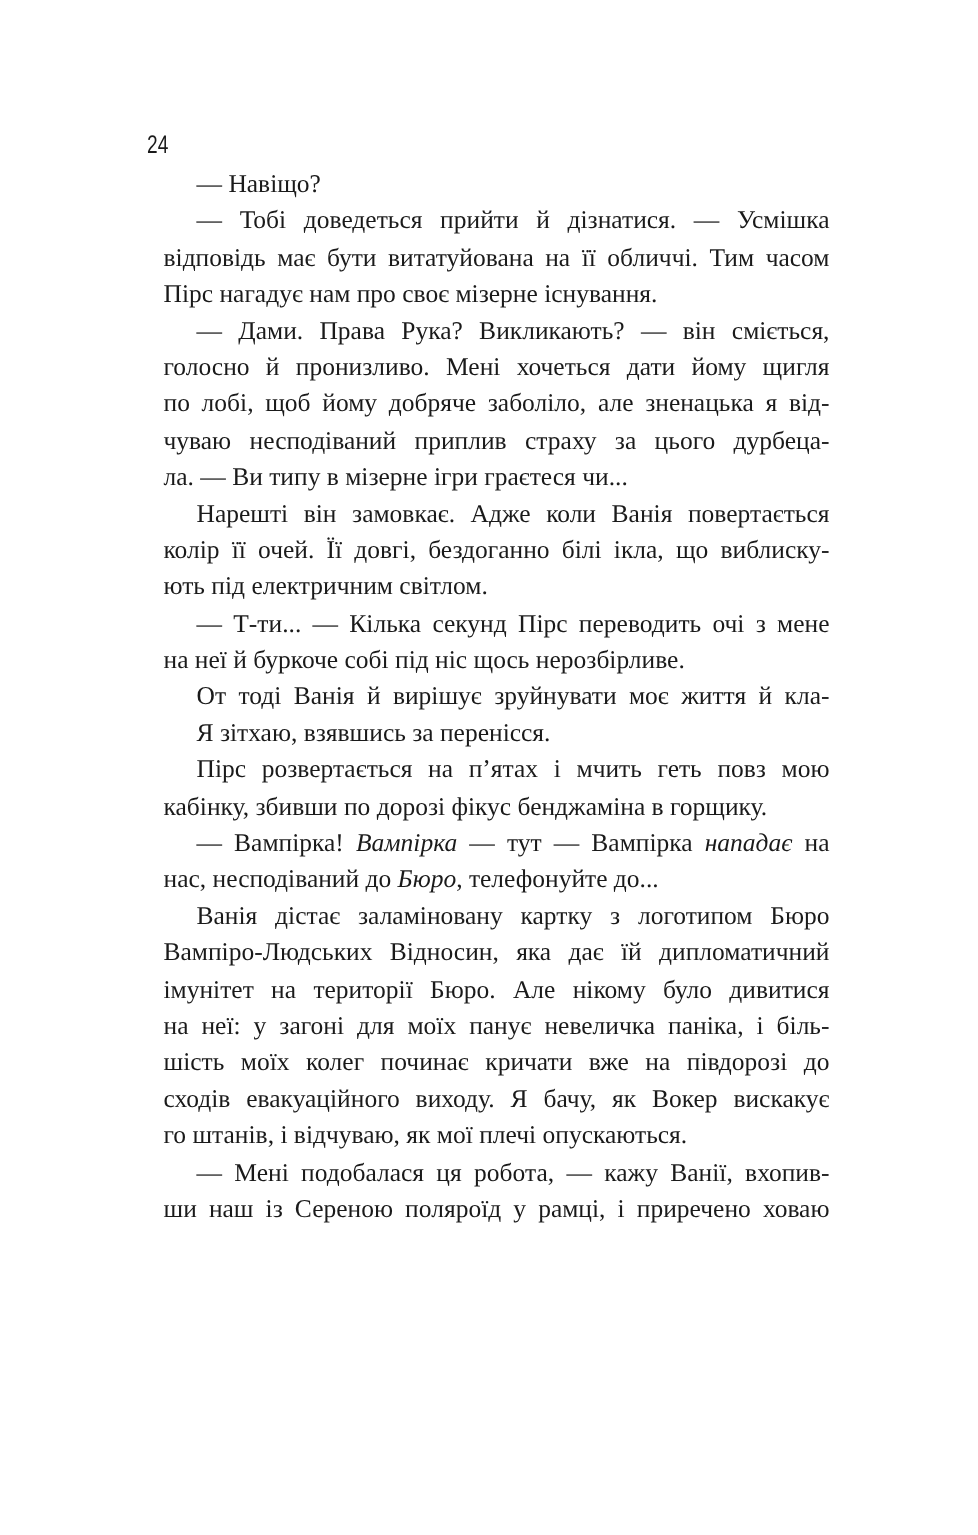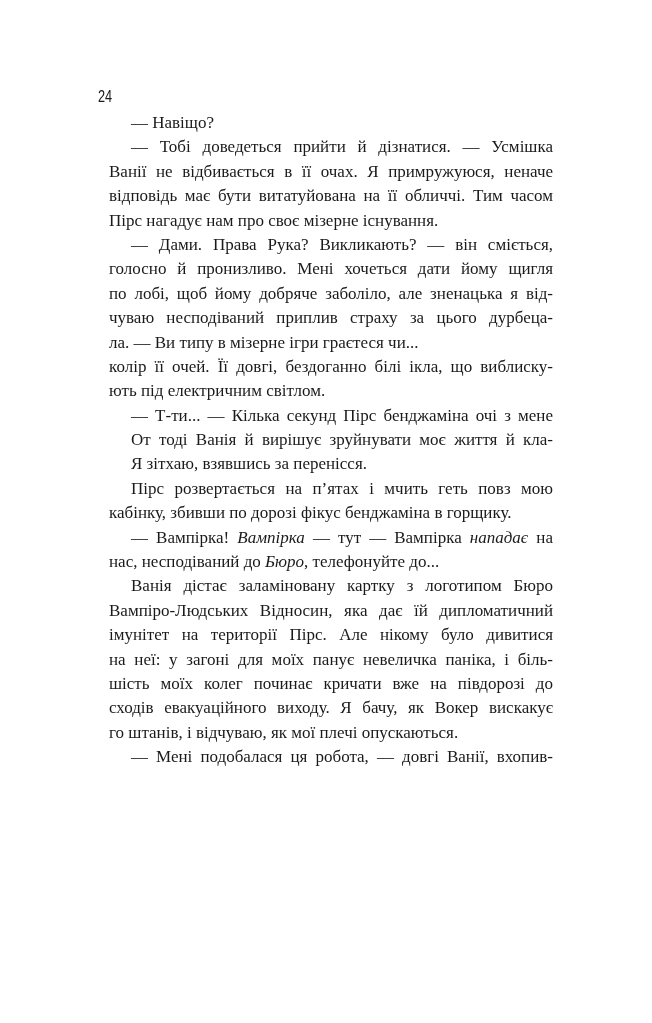--- a/index.html
+++ b/index.html
@@ -54,38 +54,40 @@
     }
   </style>
 </head>
 <body>
 
 <div class="page-number">24</div>
 
 <div class="text-body" id="text-body">
     <span class="line indent last">— Навіщо?</span>
     <span class="line indent">— Тобі доведеться прийти й дізнатися. — Усмішка</span>
-    <span class="line">Ванії не відбивається в її очах. Я примружуюся, неначе</span>
     <span class="line">відповідь має бути витатуйована на її обличчі. Тим часом</span>
     <span class="line last">Пірс нагадує нам про своє мізерне існування.</span>
     <span class="line indent">— Дами. Права Рука? Викликають? — він сміється,</span>
     <span class="line">голосно й пронизливо. Мені хочеться дати йому щигля</span>
     <span class="line">по лобі, щоб йому добряче заболіло, але зненацька я від-</span>
     <span class="line">чуваю несподіваний приплив страху за цього дурбеца-</span>
     <span class="line last">ла. — Ви типу в мізерне ігри граєтеся чи...</span>
+    <span class="line indent">Нарешті він замовкає. Адже коли Ванія повертається</span>
     <span class="line">колір її очей. Її довгі, бездоганно білі ікла, що виблиску-</span>
     <span class="line last">ють під електричним світлом.</span>
-    <span class="line indent">— Т-ти... — Кілька секунд Пірс бенджаміна очі з мене</span>
+    <span class="line indent">— Т-ти... — Кілька секунд Пірс переводить очі з мене</span>
+    <span class="line last">на неї й буркоче собі під ніс щось нерозбірливе.</span>
     <span class="line indent">От тоді Ванія й вирішує зруйнувати моє життя й кла-</span>
     <span class="line indent last">Я зітхаю, взявшись за перенісся.</span>
     <span class="line indent">Пірс розвертається на п’ятах і мчить геть повз мою</span>
     <span class="line last">кабінку, збивши по дорозі фікус бенджаміна в горщику.</span>
     <span class="line indent"><span>— Вампірка! </span><em>Вампірка</em><span> — тут — Вампірка </span><em>нападає</em><span> на</span></span>
     <span class="line last"><span>нас, несподіваний до </span><em>Бюро</em><span>, телефонуйте до...</span></span>
     <span class="line indent">Ванія дістає заламіновану картку з логотипом Бюро</span>
     <span class="line">Вампіро-Людських Відносин, яка дає їй дипломатичний</span>
-    <span class="line">імунітет на території Пірс. Але нікому було дивитися</span>
+    <span class="line">імунітет на території Бюро. Але нікому було дивитися</span>
     <span class="line">на неї: у загоні для моїх панує невеличка паніка, і біль-</span>
     <span class="line">шість моїх колег починає кричати вже на півдорозі до</span>
     <span class="line">сходів евакуаційного виходу. Я бачу, як Вокер вискакує</span>
     <span class="line last">го штанів, і відчуваю, як мої плечі опускаються.</span>
-    <span class="line indent">— Мені подобалася ця робота, — довгі Ванії, вхопив-</span>
+    <span class="line indent">— Мені подобалася ця робота, — кажу Ванії, вхопив-</span>
+    <span class="line">ши наш із Сереною поляроїд у рамці, і приречено ховаю</span>
   </div>
 
 </body></html>

